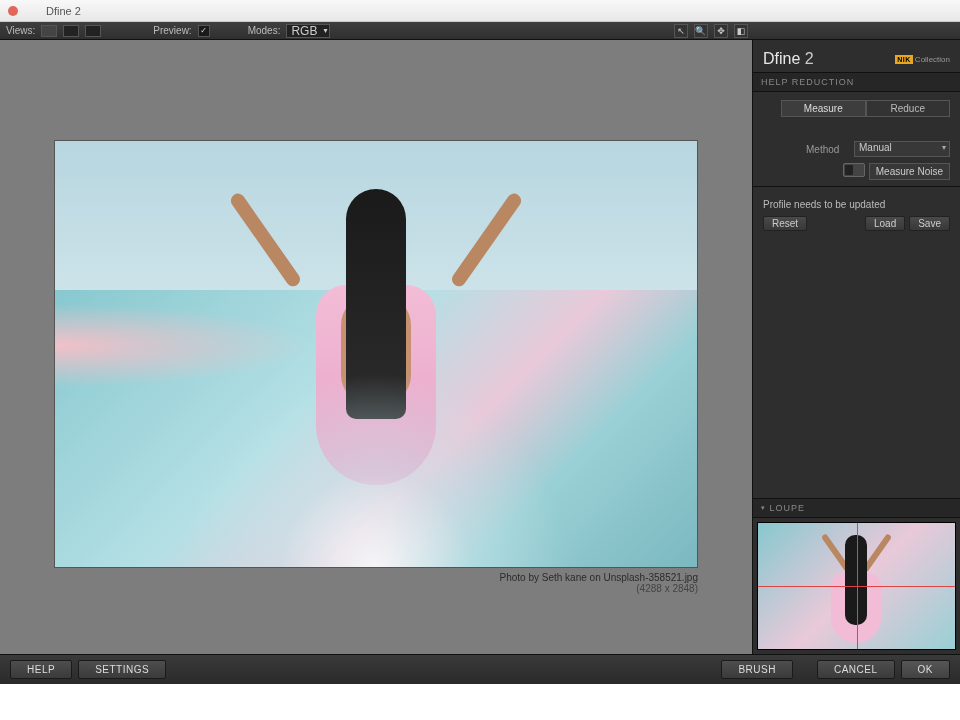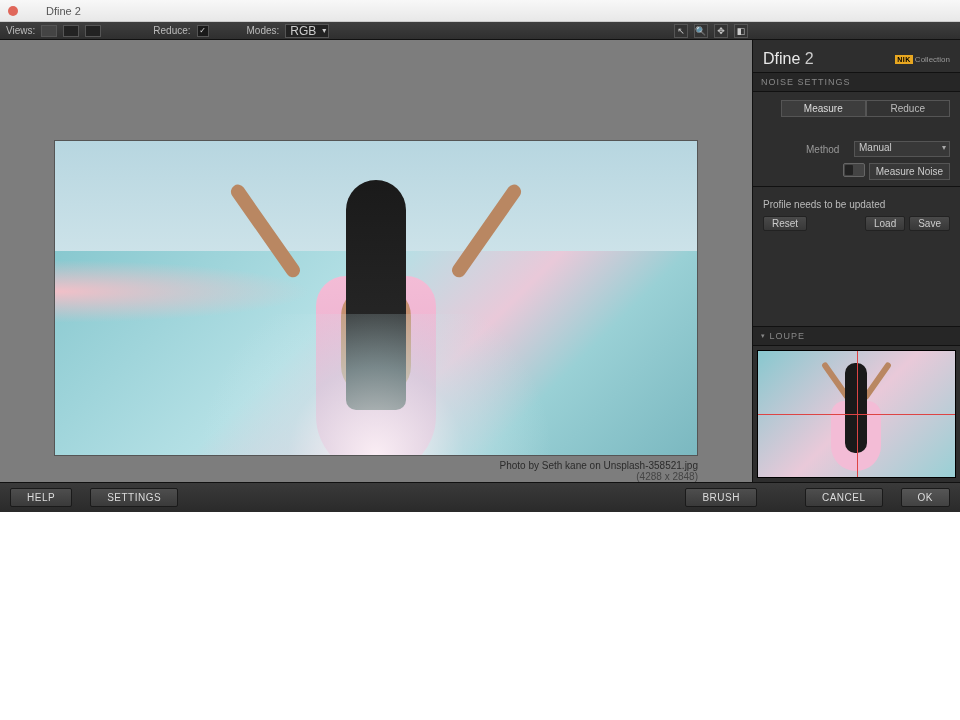--- a/index.html
+++ b/index.html
@@ -1,17 +1,17 @@
 <!DOCTYPE html>
 <html><head>
 <meta charset="utf-8">
 <style>
   * { margin:0; padding:0; box-sizing:border-box; }
   body { font-family: Arial, Helvetica, sans-serif; font-size:10px; background:#fff; color:#aaa; width:960px; height:720px; overflow:hidden; }
-  .window { width:960px; height:512px; display:flex; flex-direction:column; background:#888; }
+  .window { width:960px; height:684px; display:flex; flex-direction:column; background:#888; }
   .titlebar { height:22px; background:linear-gradient(#f8f8f8,#e8e8e8); border-bottom:1px solid #ccc; display:flex; align-items:center; padding:0 8px; gap:8px; }
   .tb-dot { width:10px; height:10px; border-radius:50%; background:#e0675a; }
   .titlebar span.title { color:#555; font-size:11px; margin-left:20px; }
   .toolbar { height:18px; background:linear-gradient(#3f3f3f,#2f2f2f); display:flex; align-items:center; color:#bbb; font-size:10px; padding:0 6px; gap:6px; border-bottom:1px solid #111; }
   .toolbar .sep { flex:1; }
   .view-btn { width:16px; height:12px; background:#222; border:1px solid #555; display:inline-block; }
   .view-btn.active { background:#444; }
   .cb { width:12px; height:12px; background:#1a1a1a; border:1px solid #555; display:inline-flex; align-items:center; justify-content:center; font-size:8px; color:#ddd; }
   .select { background:#222; border:1px solid #555; color:#ccc; padding:0 12px 0 4px; height:14px; line-height:12px; font-size:12px; position:relative; }
   .select::after { content:'▾'; position:absolute; right:2px; top:0; font-size:8px;}
@@ -62,42 +62,42 @@
   .loupe-body { padding:4px; }
   .loupe-img { width:100%; height:128px; background:#add; position:relative; overflow:hidden; border:1px solid #000;}
   .loupe-img .sea2{position:absolute;inset:0;background:linear-gradient(135deg,#88c8cf,#e9c9d9 50%,#99d0d5);}
   .loupe-img .fig2{position:absolute;top:6%;left:30%;width:40%;height:90%;}
   .loupe-img .hair2{position:absolute;top:4px;left:50%;transform:translateX(-50%);width:22px;height:90px;background:#1a1a1a;border-radius:10px;}
   .loupe-img .torso2{position:absolute;top:42px;left:50%;transform:translateX(-50%);width:50px;height:70px;background:#f3bcd6;border-radius:14px 14px 26px 26px;}
   .loupe-img .armL{position:absolute;top:0;left:16px;width:6px;height:44px;background:#b98762;transform:rotate(-35deg);border-radius:4px;}
   .loupe-img .armR{position:absolute;top:0;right:16px;width:6px;height:44px;background:#b98762;transform:rotate(35deg);border-radius:4px;}
   .loupe-img .cross-v{position:absolute;top:0;bottom:0;left:50%;width:1px;background:#d44;}
   .loupe-img .cross-h{position:absolute;left:0;right:0;top:50%;height:1px;background:#d44;}
-  .footer { height:30px; background:linear-gradient(#3a3a3a,#2a2a2a); border-top:1px solid #111; display:flex; align-items:center; padding:0 10px; gap:18px;}
+  .footer { height:30px; background:linear-gradient(#3a3a3a,#2a2a2a); border-top:1px solid #111; display:flex; align-items:center; padding:0 10px; gap:6px;}
   .f-btn { background:linear-gradient(#4e4e4e,#3a3a3a); border:1px solid #1a1a1a; color:#ddd; padding:3px 16px; font-size:10px; border-radius:2px; letter-spacing:0.5px;}
   .f-btn.primary{background:linear-gradient(#565656,#424242);}
   .footer .fsep{flex:1;}
 </style>
 </head>
 <body>
 
 <div class="window">
 
   <div class="titlebar">
     <div class="tb-dot"></div>
     <span class="title">Dfine 2</span>
   </div>
 
   <div class="toolbar">
     <span>Views:</span>
     <span class="view-btn active"></span>
     <span class="view-btn"></span>
     <span class="view-btn"></span>
     <span style="width:40px;"></span>
-    <span>Reduce:</span>
+    <span>Preview:</span>
     <span class="cb">✓</span>
     <span style="width:26px;"></span>
     <span>Modes:</span>
     <span class="select"><span>RGB</span></span>
     <span class="sep"></span>
     <span class="tool-ico">↖</span>
     <span class="tool-ico">🔍</span>
     <span class="tool-ico">✥</span>
     <span class="tool-ico">◧</span>
     <span style="width:200px;"></span>
@@ -131,21 +131,21 @@
         <span class="title-main">
           <span>Dfine </span><span style="color:#ccc">2</span>
         </span>
         <span class="nik">
           <span class="nik-badge">NIK</span>
           <span>Collection</span>
         </span>
       </div>
 
       <div class="panel-title">
-        <span>NOISE SETTINGS</span>
+        <span>HELP REDUCTION</span>
       </div>
       <div class="panel-body">
         <div class="tabs">
           <div class="tab active">Measure</div>
           <div class="tab">Reduce</div>
         </div>
         <div class="row">
           <label>Method</label>
           <div class="sel"><span>Manual</span></div>
         </div>

